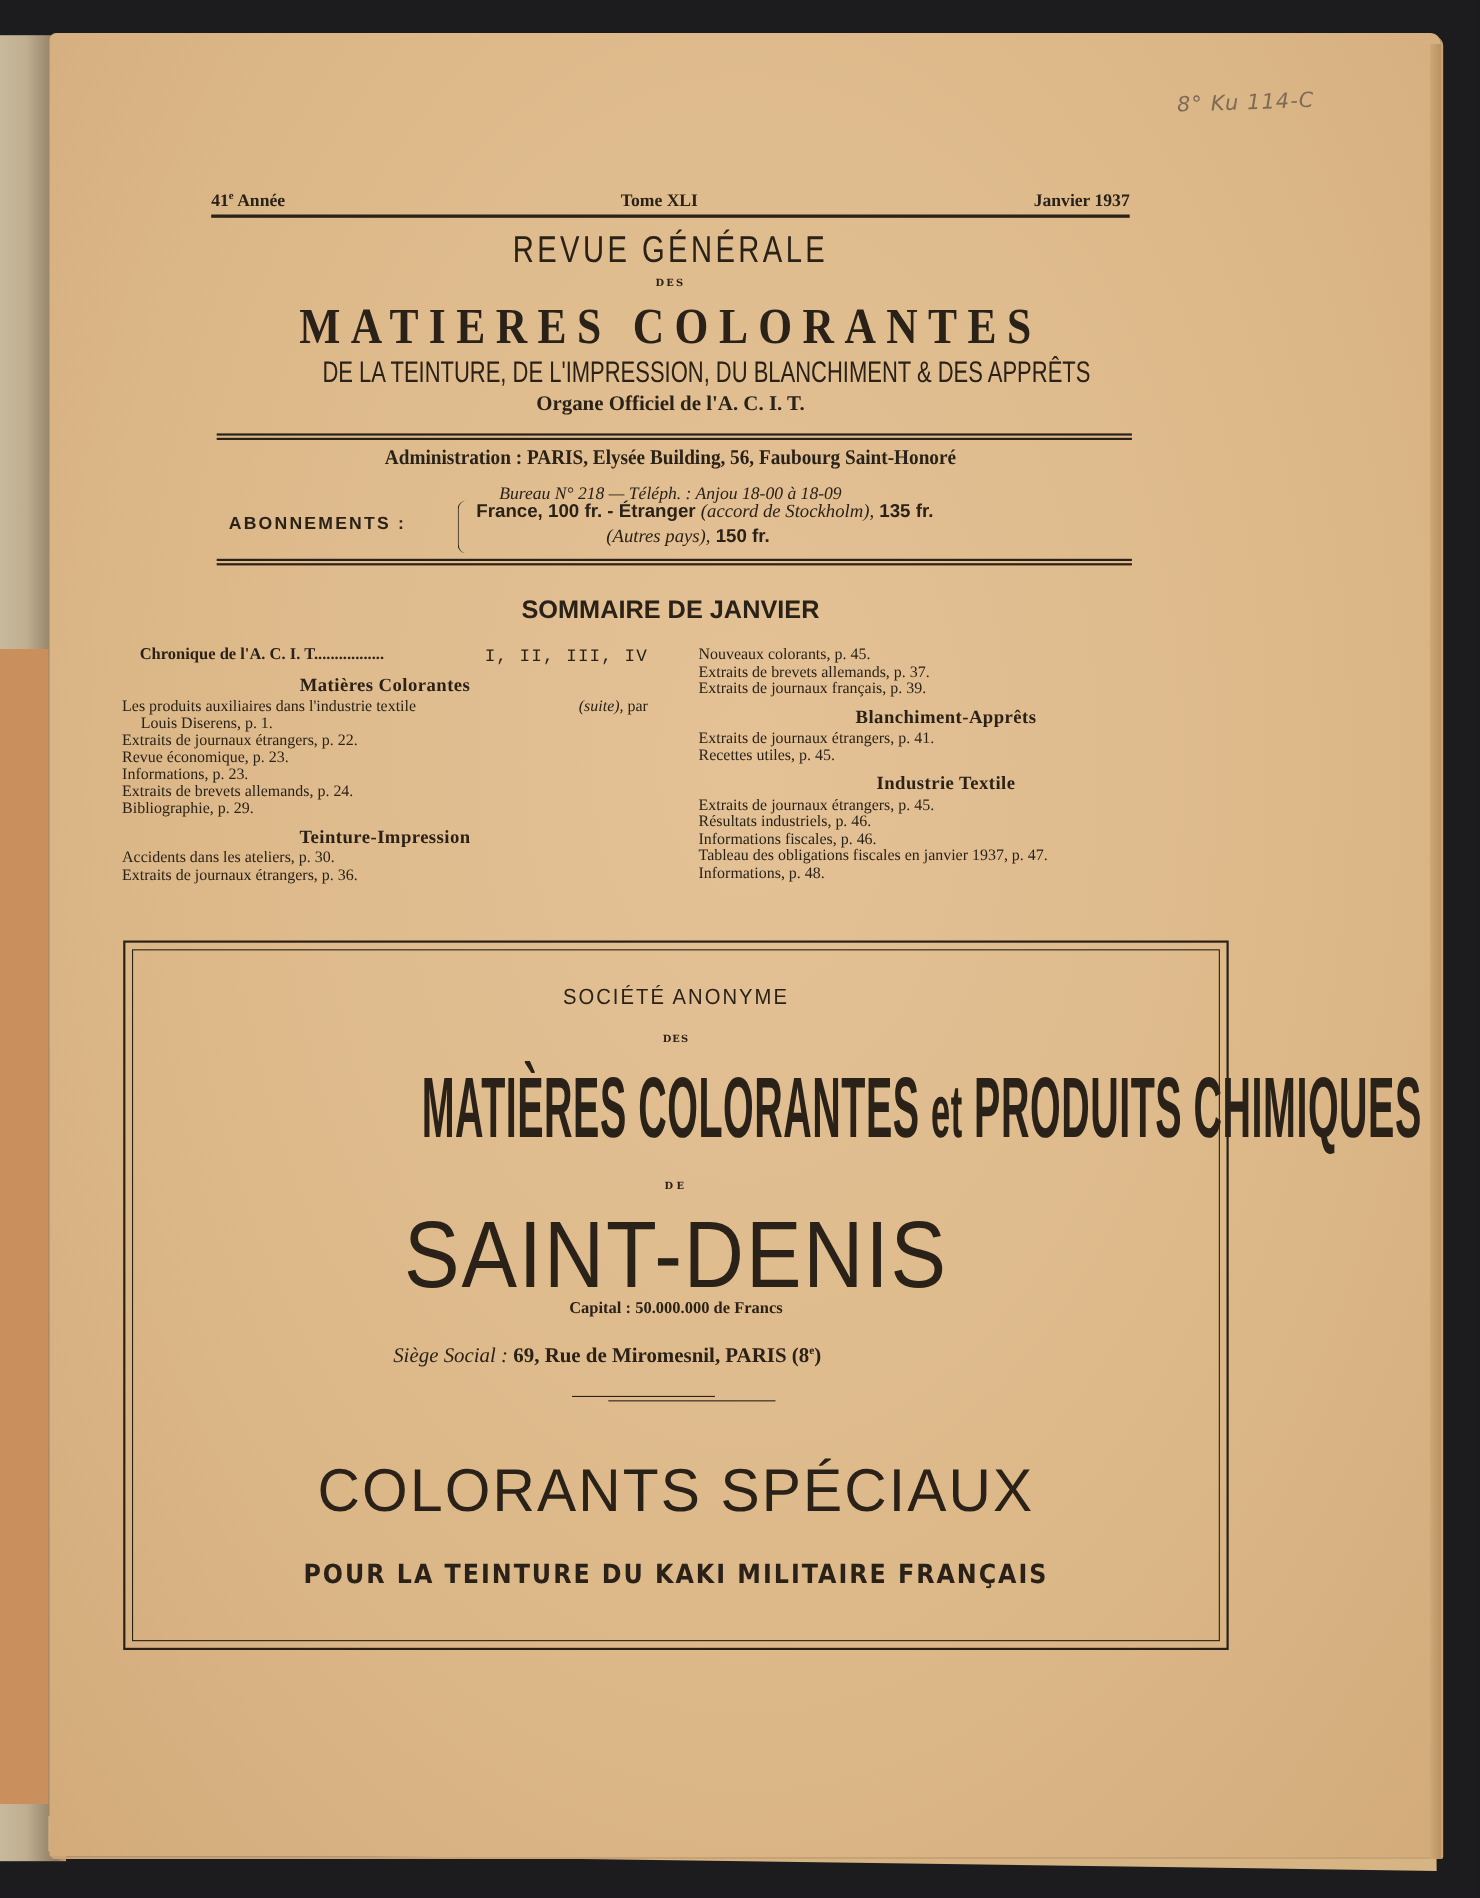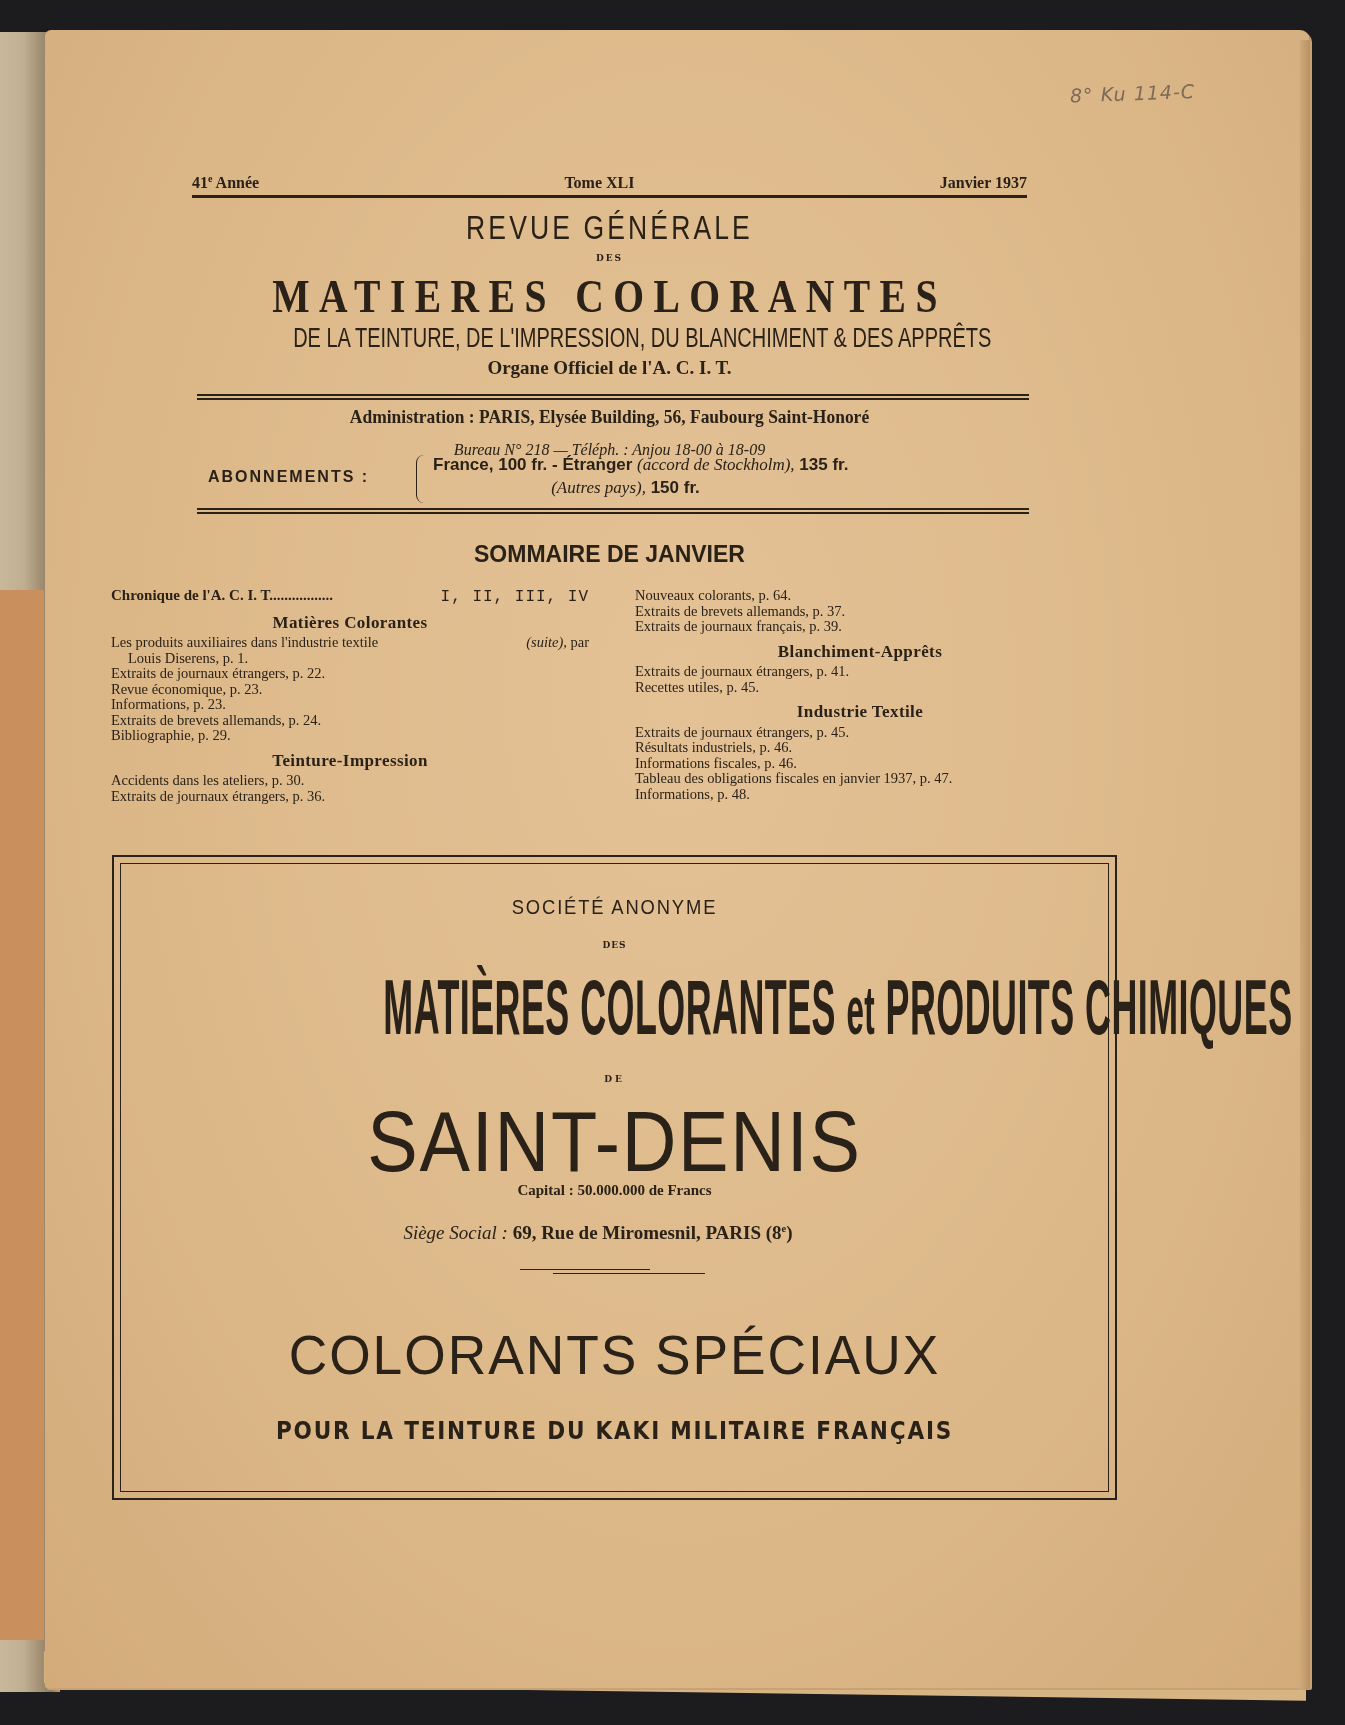--- a/index.html
+++ b/index.html
@@ -103,21 +103,21 @@
 
   .sommaire-title {
     left:192px; top:541px; width:835px;
     font-family:"Liberation Sans", sans-serif; font-weight:bold; font-size:23px;
   }
 
   .toc-col { font-family:"Liberation Serif", serif; font-size:14.5px; line-height:15.5px; }
   .toc-left { left:111px; top:588px; width:478px; }
   .toc-right { left:635px; top:588px; width:450px; }
   .toc-heading { font-weight:bold; font-size:17px; text-align:center; margin:9px 0 5px 0; letter-spacing:0.4px; }
-  .toc-chronique { display:flex; justify-content:space-between; font-weight:bold; font-size:15px; }
+  .toc-chronique { display:flex; justify-content:space-between; font-weight:bold; font-size:15px;margin-left:16px; }
   .toc-chronique .roman { font-weight:normal; font-size:16px; letter-spacing:1px; padding-top:2px;font-family:Liberation Mono, monospace; }
   .toc-item { white-space:nowrap; }
   .toc-item.indent { padding-left:17px; }
   .toc-item.justify { display:flex; justify-content:space-between; }
 
   .ad-box {
     left:112px; top:855px; width:1005px; height:645px;
     border:2px solid #2a2218; box-sizing:border-box;
   }
   .ad-box-inner {
@@ -142,21 +142,21 @@
     left:112px; top:1098px; width:1005px;
     font-family:"Liberation Sans", sans-serif; font-size:86px; line-height:1;
     transform:scaleX(0.88); transform-origin:center; letter-spacing:2px;
   }
   .ad-capital {
     left:112px; top:1182px; width:1005px;
     font-family:"Liberation Serif", serif; font-weight:bold; font-size:15px;
   }
   .ad-siege {
     left:112px; top:1222px; width:880px;
-    font-family:"Liberation Serif", serif; font-size:19px;padding-left:46px;
+    font-family:"Liberation Serif", serif; font-size:19px;
   }
   .ad-siege .lbl { font-style:italic; font-weight:normal; }
   .ad-siege .val { font-weight:bold; }
   .ad-ornament { left:520px; top:1269px; width:185px; height:5px; }
   .ad-ornament::before { content:""; position:absolute; left:0; top:0; width:70%; border-top:1.5px solid #2a2218; }
   .ad-ornament::after { content:""; position:absolute; left:18%; top:4px; width:82%; border-top:1.5px solid #2a2218; }
   .ad-special {
     left:112px; top:1328px; width:1005px;
     font-family:"Liberation Sans", sans-serif; font-size:55px; line-height:1;
     transform:scaleX(0.97); transform-origin:center; letter-spacing:2px;
@@ -227,21 +227,21 @@
   <div class="toc-item">Revue économique, p. 23.</div>
   <div class="toc-item">Informations, p. 23.</div>
   <div class="toc-item">Extraits de brevets allemands, p. 24.</div>
   <div class="toc-item">Bibliographie, p. 29.</div>
   <div class="toc-heading">Teinture-Impression</div>
   <div class="toc-item">Accidents dans les ateliers, p. 30.</div>
   <div class="toc-item">Extraits de journaux étrangers, p. 36.</div>
 </div>
 
 <div class="abs toc-col toc-right">
-  <div class="toc-item">Nouveaux colorants, p. 64.</div>
+  <div class="toc-item">Nouveaux colorants, p. 45.</div>
   <div class="toc-item">Extraits de brevets allemands, p. 37.</div>
   <div class="toc-item">Extraits de journaux français, p. 39.</div>
   <div class="toc-heading">Blanchiment-Apprêts</div>
   <div class="toc-item">Extraits de journaux étrangers, p. 41.</div>
   <div class="toc-item">Recettes utiles, p. 45.</div>
   <div class="toc-heading">Industrie Textile</div>
   <div class="toc-item">Extraits de journaux étrangers, p. 45.</div>
   <div class="toc-item">Résultats industriels, p. 46.</div>
   <div class="toc-item">Informations fiscales, p. 46.</div>
   <div class="toc-item">Tableau des obligations fiscales en janvier 1937, p. 47.</div>

